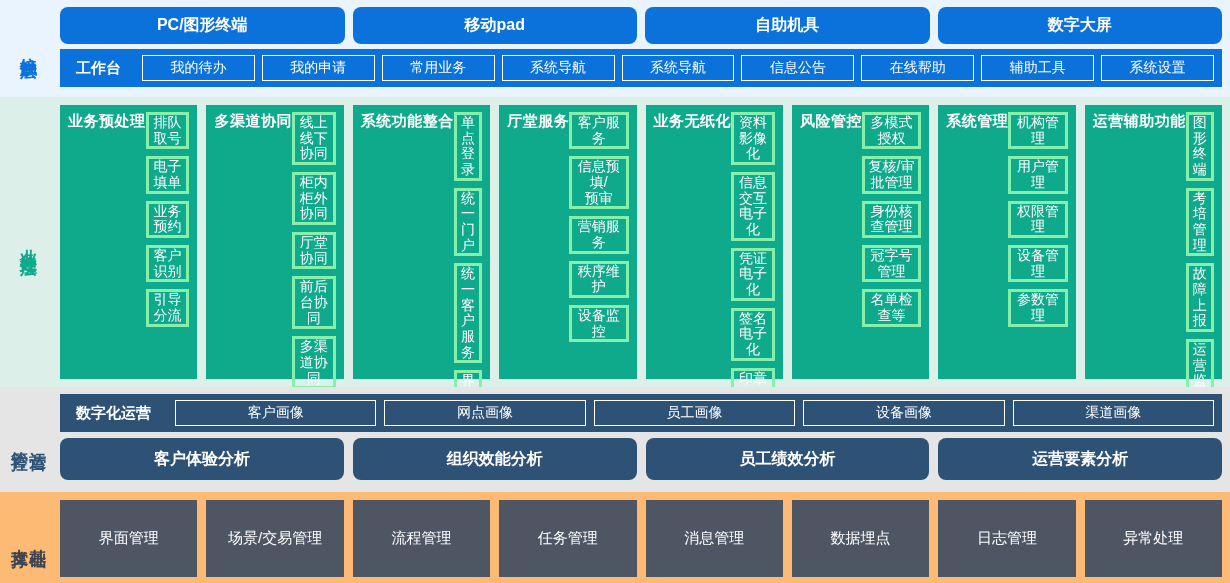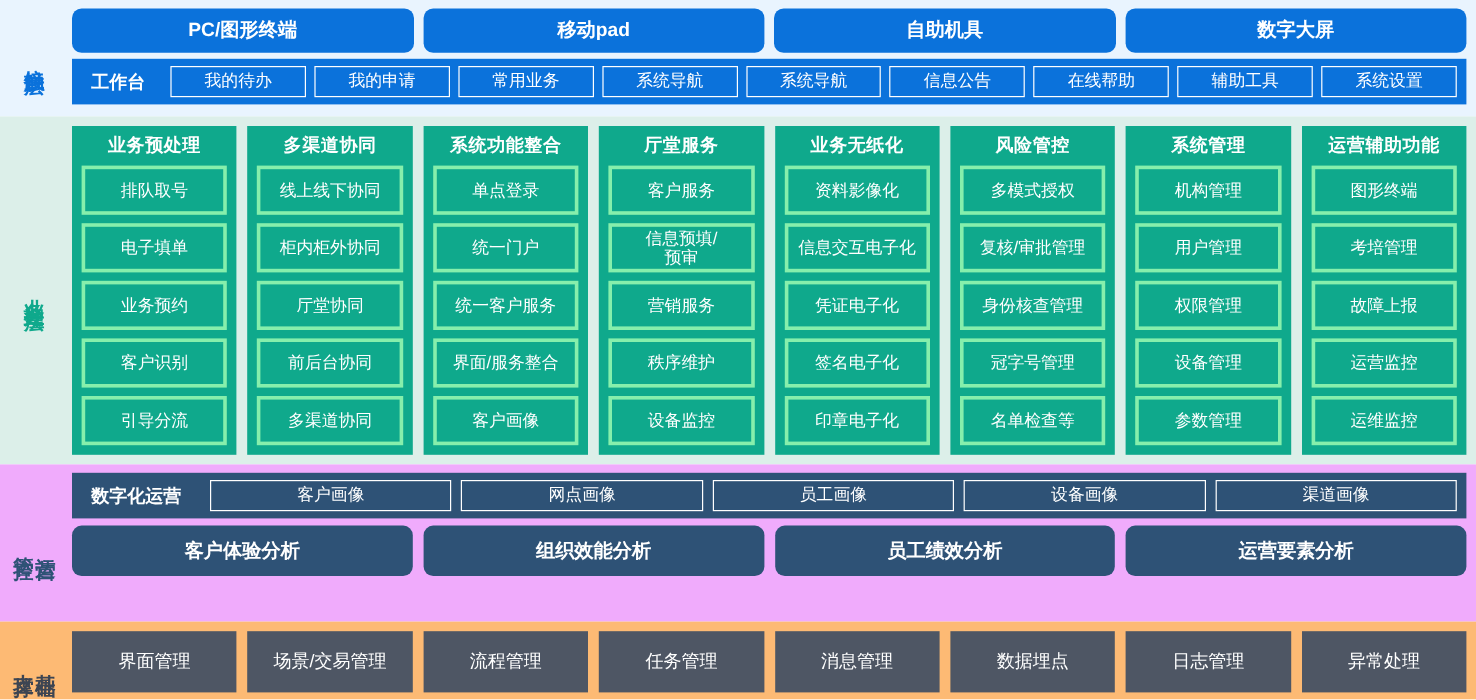--- a/index.html
+++ b/index.html
@@ -83,22 +83,22 @@
   .layer-business{background:#dcefe9;height:290px;box-sizing:border-box;}
   .layer-business .band-label{color:#0fa98c;}
   .biz-cols{
     display:flex;gap:9px;
     padding:8px 8px 8px 4px;
     height:100%;box-sizing:border-box;
   }
   .biz-col{
     flex:1;
     background:#0fa98c;
-    display:flex;flex-direction:column;
-    align-items:center;
+    display:flex;flex-direction:row;
+    align-items:flex-start;
     padding:7px 8px 8px 8px;
     box-sizing:border-box;
   }
   .biz-col-title{
     color:#ffffff;font-size:15px;font-weight:bold;
     margin-bottom:7px;white-space:nowrap;letter-spacing:.5px;
   }
   .biz-items{
     flex:1;width:100%;
     display:flex;flex-direction:column;
@@ -108,21 +108,21 @@
     flex:1;
     border:3px solid #86efac;
     color:#ffffff;font-size:14px;
     display:flex;align-items:center;justify-content:center;
     text-align:center;line-height:1.12;
     box-sizing:border-box;
     white-space:pre-line;
   }
 
   
-  .layer-ops{background:#f0abfc;height:131px;box-sizing:border-box;padding:4px 0;}
+  .layer-ops{background:#e5e5e5;height:105px;box-sizing:border-box;padding:4px 0;}
   .layer-ops .band-label{color:#2e5276;}
   .ops-row1{
     margin:3px 8px 0 4px;
     background:#2e5276;
     height:38px;
     display:flex;align-items:center;
     padding:0 8px;gap:8px;
     box-sizing:border-box;
   }
   .ops-title{

